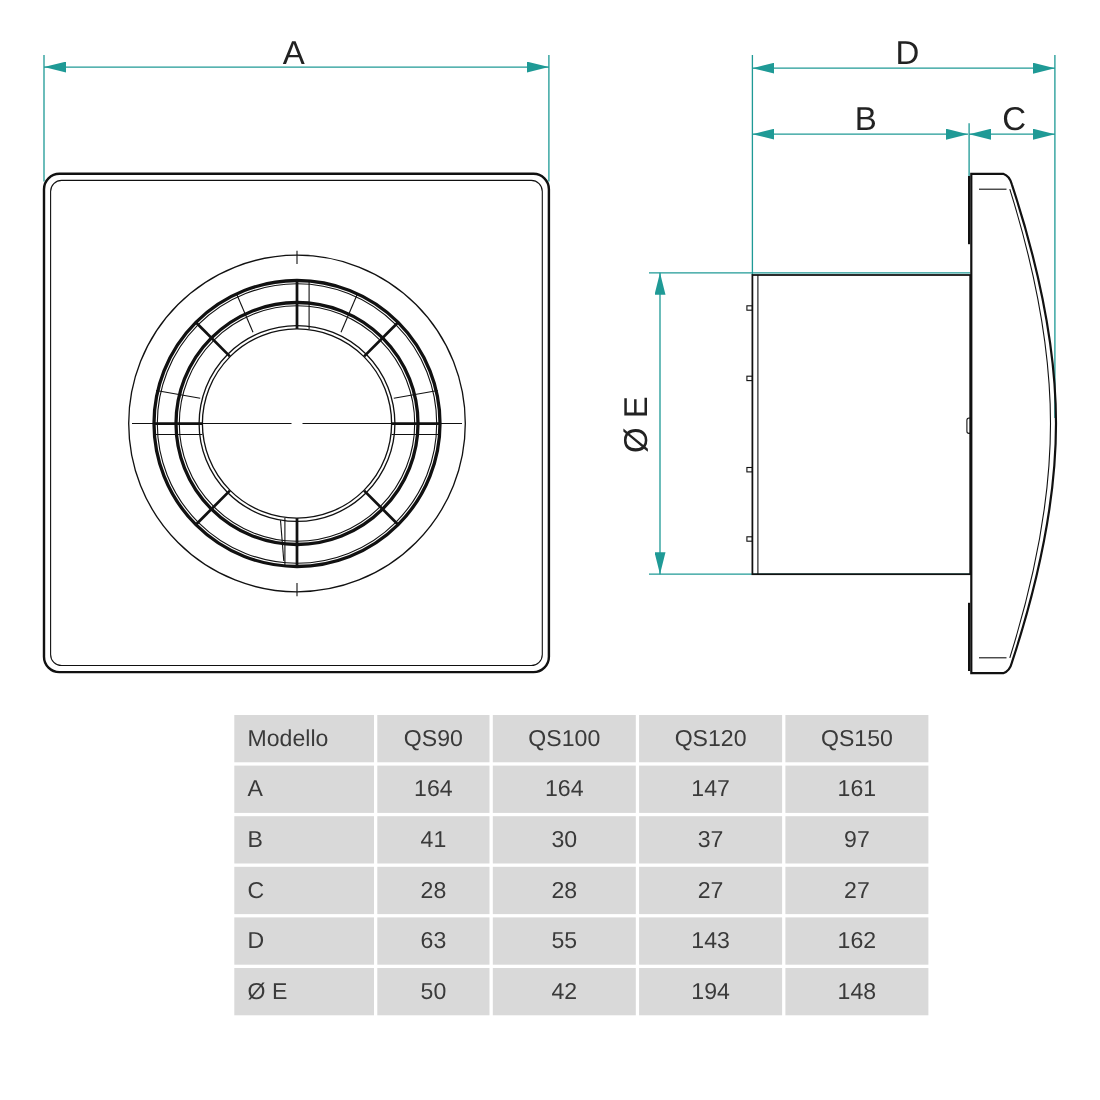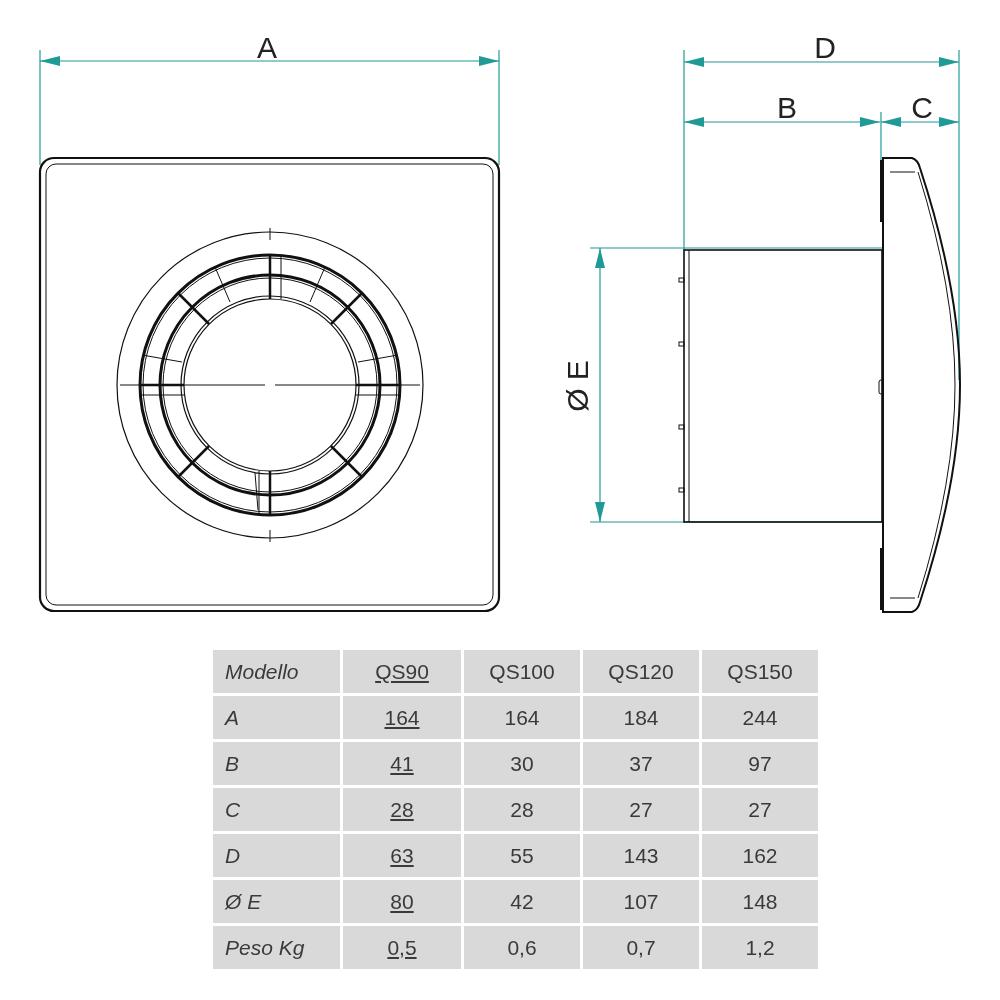--- a/index.html
+++ b/index.html
@@ -1,23 +1,23 @@
 <!DOCTYPE html>
 <html><head>
 <meta charset="utf-8">
 <style>
   html,body{margin:0;padding:0;background:#fff;}
   body{width:1000px;height:1000px;position:relative;overflow:hidden;font-family:"Liberation Sans",sans-serif;}
   svg.drawing{position:absolute;left:0;top:0;}
   .dimlabel{font-family:"Liberation Sans",sans-serif;font-size:30px;fill:#222;font-weight:300;}
   table.specs{position:absolute;left:210px;top:647px;border-collapse:separate;border-spacing:3px;}
   table.specs td{background:#d9d9d9;height:43px;font-size:21px;color:#3a3a3a;text-align:center;padding:0;}
-  table.specs td.rowhead{text-align:left;padding-left:12px;width:115px;font-style:italic;}
-  table.specs td.val{width:116px;}
-  table.specs td.val.c2{width:118px;text-decoration:underline;}
+  table.specs td.rowhead{text-align:left;padding-left:12px;width:115px;}
+  table.specs td.val{width:130px;}
+  table.specs td.val.c2{width:102px;}
 </style>
 </head>
 <body>
 
 <svg class="drawing" width="1000" height="640" viewBox="0 0 1000 640">
   <defs>
     <marker id="arr" viewBox="0 0 20 10" refX="20" refY="5" markerWidth="20" markerHeight="10" orient="auto-start-reverse" markerUnits="userSpaceOnUse">
       <path d="M0,0 L20,5 L0,10 z" fill="#1f9a96"></path>
     </marker>
   </defs>
@@ -128,22 +128,22 @@
     <td class="rowhead">Modello</td>
     <td class="val c2">QS90</td>
     <td class="val">QS100</td>
     <td class="val">QS120</td>
     <td class="val">QS150</td>
   </tr>
   <tr>
     <td class="rowhead">A</td>
     <td class="val c2">164</td>
     <td class="val">164</td>
-    <td class="val">184</td>
-    <td class="val">244</td>
+    <td class="val">147</td>
+    <td class="val">161</td>
   </tr>
   <tr>
     <td class="rowhead">B</td>
     <td class="val c2">41</td>
     <td class="val">30</td>
     <td class="val">37</td>
     <td class="val">97</td>
   </tr>
   <tr>
     <td class="rowhead">C</td>
@@ -154,26 +154,19 @@
   </tr>
   <tr>
     <td class="rowhead">D</td>
     <td class="val c2">63</td>
     <td class="val">55</td>
     <td class="val">143</td>
     <td class="val">162</td>
   </tr>
   <tr>
     <td class="rowhead">Ø E</td>
-    <td class="val c2">80</td>
+    <td class="val c2">50</td>
     <td class="val">42</td>
-    <td class="val">107</td>
+    <td class="val">194</td>
     <td class="val">148</td>
-  </tr>
-  <tr>
-    <td class="rowhead">Peso Kg</td>
-    <td class="val c2">0,5</td>
-    <td class="val">0,6</td>
-    <td class="val">0,7</td>
-    <td class="val">1,2</td>
   </tr>
 </tbody>
   </table>
 
 </body></html>

